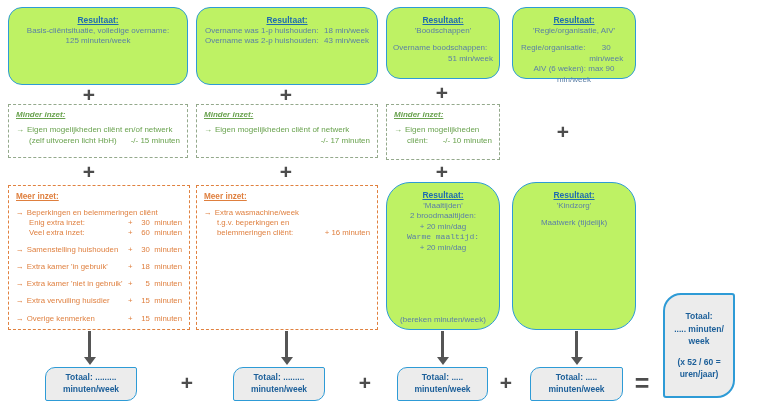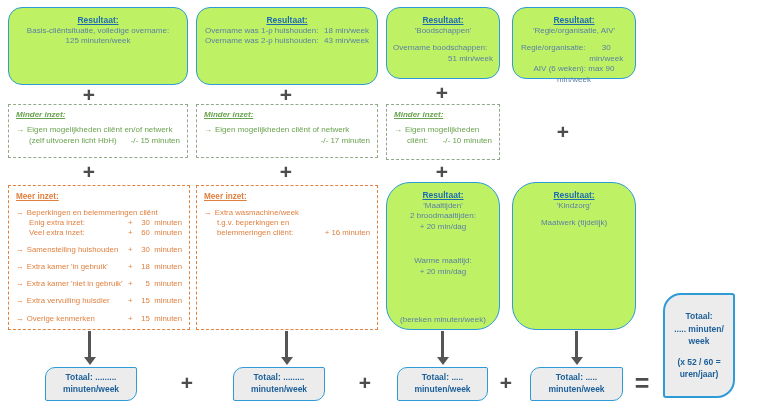--- a/index.html
+++ b/index.html
@@ -199,21 +199,21 @@
       <span class="ilabel">belemmeringen cliënt:</span>
       <span class="amt">+ 16 minuten</span>
     </div>
   </div>
 
   <div class="rbox big-radius" style="left:386px;top:182px;width:114px;height:148px;display:flex;flex-direction:column;">
     <span class="hdr">Resultaat:</span>
     <span class="rline">'Maaltijden'</span>
     <span class="rline">2 broodmaaltijden:</span>
     <span class="rline">+ 20 min/dag</span>
-    <span class="rline" style="margin-top:24px;">Warme maaltijd:</span>
+    <span class="rline" style="margin-top:0;font-family:Liberation Mono, monospace;">Warme maaltijd:</span>
     <span class="rline">+ 20 min/dag</span>
     <span class="spacer"></span>
     <span class="rline">(bereken minuten/week)</span>
   </div>
 
   <div class="rbox big-radius" style="left:512px;top:182px;width:124px;height:148px;">
     <span class="hdr">Resultaat:</span>
     <span class="sub">'Kindzorg'</span>
     <span class="rline">Maatwerk (tijdelijk)</span>
   </div>

